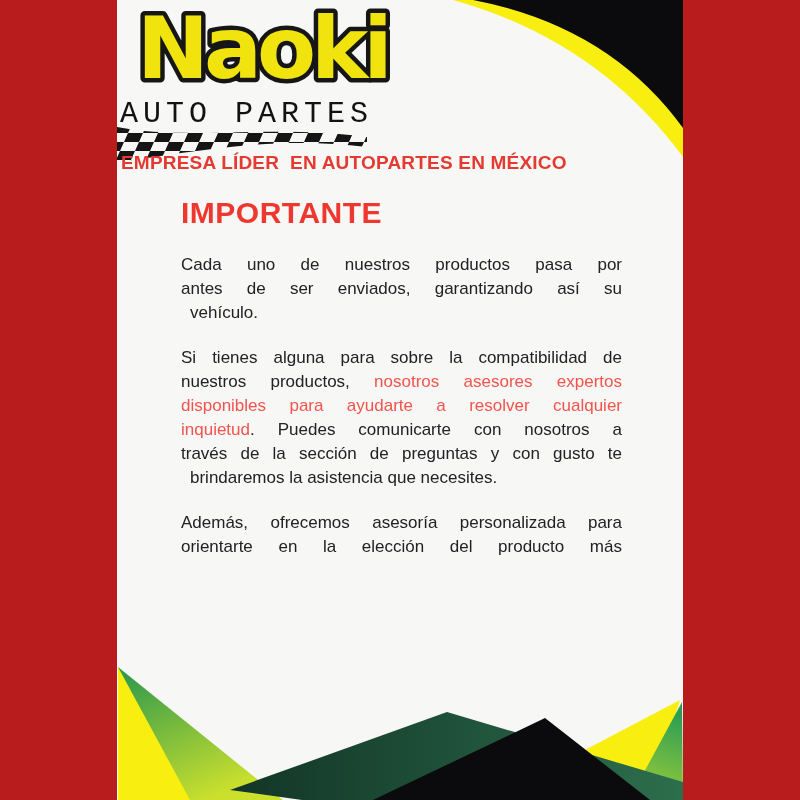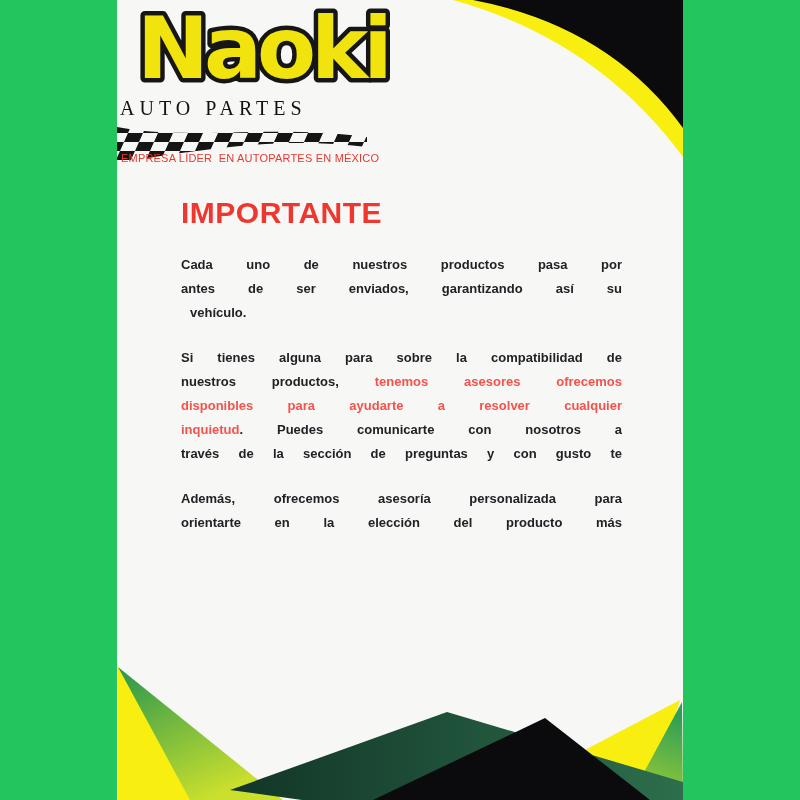--- a/index.html
+++ b/index.html
@@ -1,38 +1,38 @@
 <!DOCTYPE html>
 <html><head>
 <meta charset="utf-8">
 <style>
   html,body{margin:0;padding:0;}
   body{width:800px;height:800px;background:#ffffff;font-family:"Liberation Sans",sans-serif;}
-  .page{position:relative;width:800px;height:800px;background:#22c55e;overflow:hidden;}
+  .page{position:relative;width:800px;height:800px;background:#b91c1c;overflow:hidden;}
   .flyer{position:absolute;left:117px;top:0;width:566px;height:800px;background:#f7f7f5;overflow:hidden;}
 
   
   .corner-tr{position:absolute;top:0;right:0;width:566px;height:170px;display:block;pointer-events:none;}
 
   
   .logo-block{position:absolute;left:0;top:0;width:480px;}
   .logo-svg{position:absolute;left:18px;top:2px;width:244px;height:100px;overflow:visible;}
   .logo-svg text{font-family:"DejaVu Sans",sans-serif;font-weight:bold;font-size:86px;letter-spacing:-5px;
     fill:#f1e30d;stroke:#161616;stroke-width:9px;stroke-linejoin:round;paint-order:stroke fill;}
-  .logo-sub{position:absolute;left:3px;top:97px;font-size:20px;font-weight:400;color:#121212;
-    letter-spacing:5px;white-space:nowrap;font-family:Liberation Serif, serif;}
+  .logo-sub{position:absolute;left:3px;top:97px;font-size:30px;font-weight:400;color:#121212;
+    letter-spacing:5px;white-space:nowrap;font-family:Liberation Mono, monospace;}
   .flag{position:absolute;left:0;top:124px;width:250px;height:38px;display:block;}
-  .tagline{position:absolute;left:4px;top:152px;font-size:11px;font-weight:400;color:#e43a31;
+  .tagline{position:absolute;left:4px;top:152px;font-size:19px;font-weight:700;color:#e43a31;
     white-space:pre;letter-spacing:.2px;}
 
   
   .heading{position:absolute;left:64px;top:200px;margin:0;font-size:30px;line-height:26px;
     font-weight:800;letter-spacing:.5px;color:#ee382f;}
   .body-copy{position:absolute;left:64px;top:253px;width:441px;color:#222226;
-    font-weight:700;font-size:13px;line-height:24px;}
+    font-weight:400;font-size:17px;line-height:24px;}
   .body-copy p{margin:0 0 21px 0;}
   .body-copy .line{display:block;text-align:justify;text-align-last:justify;}
   .body-copy .line.last{text-align-last:left;margin-left:9px;}
   .body-copy .hl{color:#f3534d;}
 
   
   .bottom-deco{position:absolute;left:0;bottom:0;width:566px;height:150px;display:block;pointer-events:none;}
 </style>
 </head>
 <body>
@@ -66,24 +66,25 @@
     <h1 class="heading">IMPORTANTE</h1>
 
     <div class="body-copy">
         <p>
           <span class="line"><span>Cada uno de nuestros productos pasa por</span></span>
           <span class="line"><span>antes de ser enviados, garantizando así su</span></span>
           <span class="line last"><span>vehículo.</span></span>
         </p>
         <p>
           <span class="line"><span>Si tienes alguna para sobre la compatibilidad de</span></span>
-          <span class="line"><span>nuestros productos, </span><span class="hl">tenemos asesores ofrecemos</span></span>
+          <span class="line"><span>nuestros productos, </span><span class="hl">nosotros asesores expertos</span></span>
           <span class="line"><span class="hl">disponibles para ayudarte a resolver cualquier</span></span>
           <span class="line"><span class="hl">inquietud</span><span>. Puedes comunicarte con nosotros a</span></span>
           <span class="line"><span>través de la sección de preguntas y con gusto te</span></span>
+          <span class="line last"><span>brindaremos la asistencia que necesites.</span></span>
         </p>
         <p>
           <span class="line"><span>Además, ofrecemos asesoría personalizada para</span></span>
           <span class="line"><span>orientarte en la elección del producto más</span></span>
         </p>
       </div>
 
     <svg class="bottom-deco" viewBox="0 0 566 150" preserveAspectRatio="none">
       <defs>
         <linearGradient id="gFanL" x1="0" y1="0" x2="0.55" y2="1">

